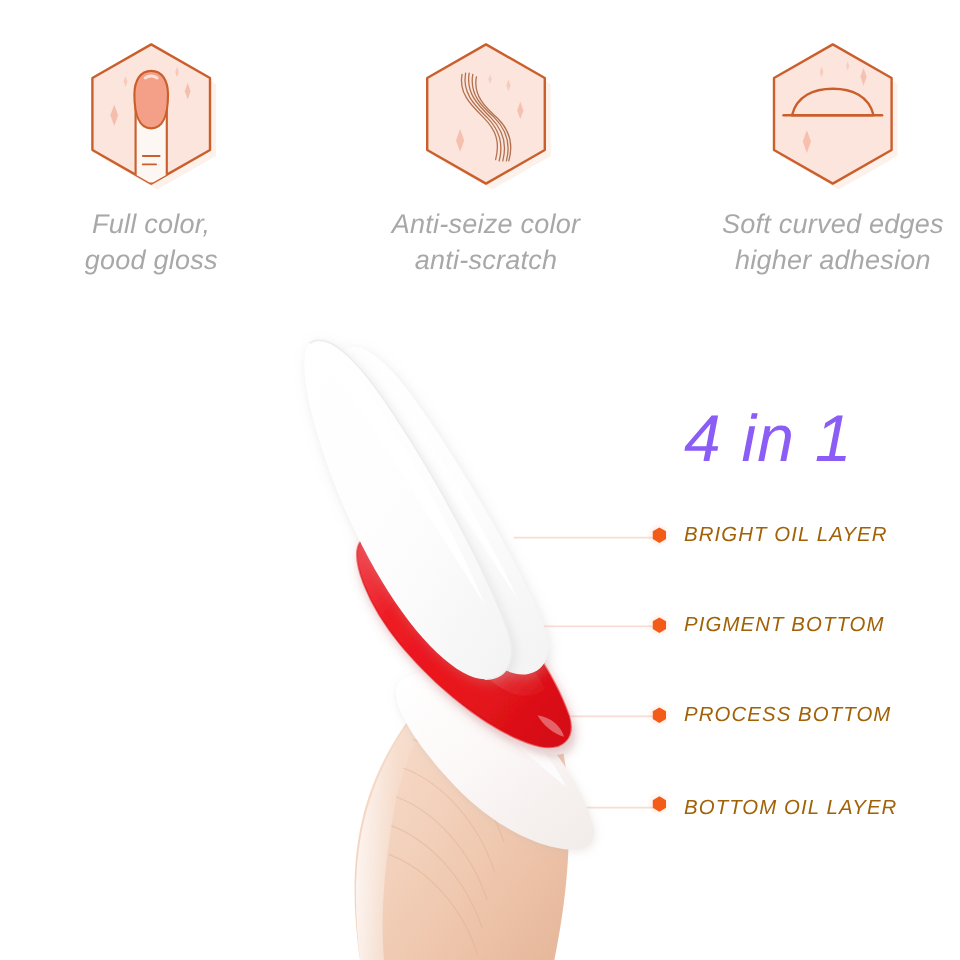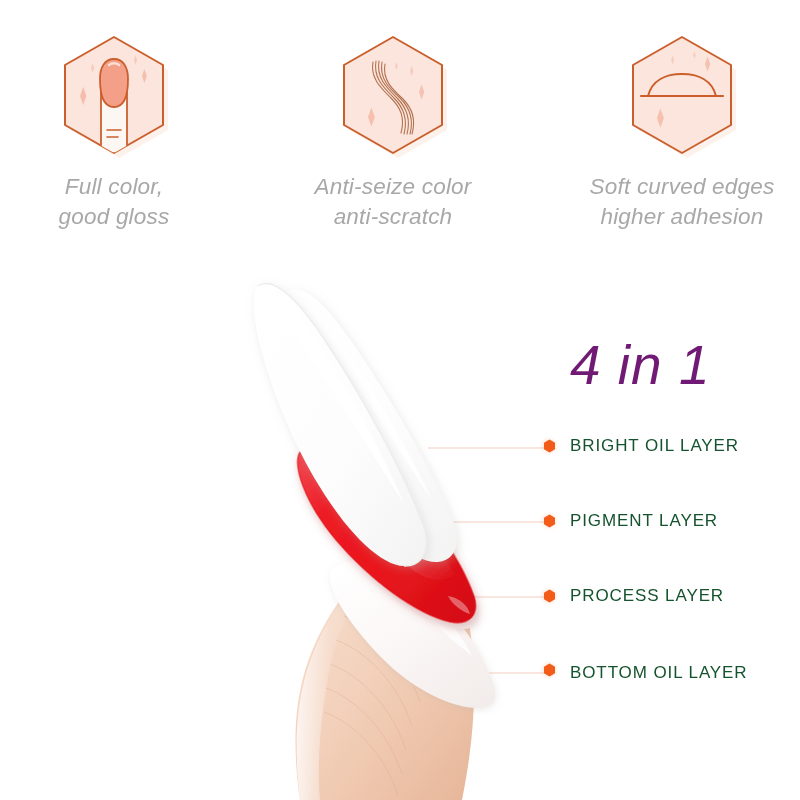--- a/index.html
+++ b/index.html
@@ -11,21 +11,21 @@
     width: 800px;
     height: 800px;
     position: relative;
     overflow: hidden;
     font-family: "Liberation Sans", sans-serif;
   }
 
   
   #feature-row {
     position: absolute;
-    top: 0; left: 4px;
+    top: 0; left: 16px;
     width: 680px;
     height: 265px;
   }
   .feature {
     position: absolute;
     top: 34px;
     width: 250px;
     text-align: center;
   }
   .feature-hex-wrap {
@@ -65,21 +65,21 @@
     top: 336px;
     width: 264px;
     height: 360px;
   }
   #four-in-one {
     position: absolute;
     left: 34px;
     top: 0;
     font-size: 55px;
     font-style: italic;
-    color: #701a75;
+    color: #8b5cf6;
     letter-spacing: 1px;
     line-height: 58px;
     white-space: nowrap;
   }
   .layer-item {
     position: absolute;
     left: 0;
     height: 22px;
     display: flex;
     align-items: center;
@@ -95,21 +95,22 @@
   }
   .layer-bullet .halo {
     position: absolute;
     left: 3px; top: 3px;
     width: 20px; height: 20px;
     border-radius: 50%;
     background: radial-gradient(circle, rgba(242,92,24,.22) 0%, rgba(242,92,24,0) 70%);
   }
   .layer-bullet svg { position: relative; display:block; }
   .layer-label {
-    color: #14532d;
+    color: #a16207;
+    font-style: italic;
     font-size: 17px;
     letter-spacing: .9px;
     white-space: nowrap;
     margin-left: 8px;
   }
 
   
 </style>
 </head>
 <body>
@@ -388,31 +389,31 @@
     <span class="layer-label">BRIGHT OIL LAYER</span>
   </div>
 
   <div class="layer-item" style="top:174px;">
     <span class="layer-bullet">
       <span class="halo"></span>
       <svg width="13" height="14" viewBox="0 0 13 14">
         <path d="M6.5 .6 L12 3.8 V10.2 L6.5 13.4 L1 10.2 V3.8 Z" fill="#f25c18"></path>
       </svg>
     </span>
-    <span class="layer-label">PIGMENT LAYER</span>
+    <span class="layer-label">PIGMENT BOTTOM</span>
   </div>
 
   <div class="layer-item" style="top:249px;">
     <span class="layer-bullet">
       <span class="halo"></span>
       <svg width="13" height="14" viewBox="0 0 13 14">
         <path d="M6.5 .6 L12 3.8 V10.2 L6.5 13.4 L1 10.2 V3.8 Z" fill="#f25c18"></path>
       </svg>
     </span>
-    <span class="layer-label">PROCESS LAYER</span>
+    <span class="layer-label">PROCESS BOTTOM</span>
   </div>
 
   <div class="layer-item" style="top:325px;align-items:flex-end;">
     <span class="layer-bullet">
       <span class="halo"></span>
       <svg width="13" height="14" viewBox="0 0 13 14">
         <path d="M6.5 .6 L12 3.8 V10.2 L6.5 13.4 L1 10.2 V3.8 Z" fill="#f25c18"></path>
       </svg>
     </span>
     <span class="layer-label">BOTTOM OIL LAYER</span>

